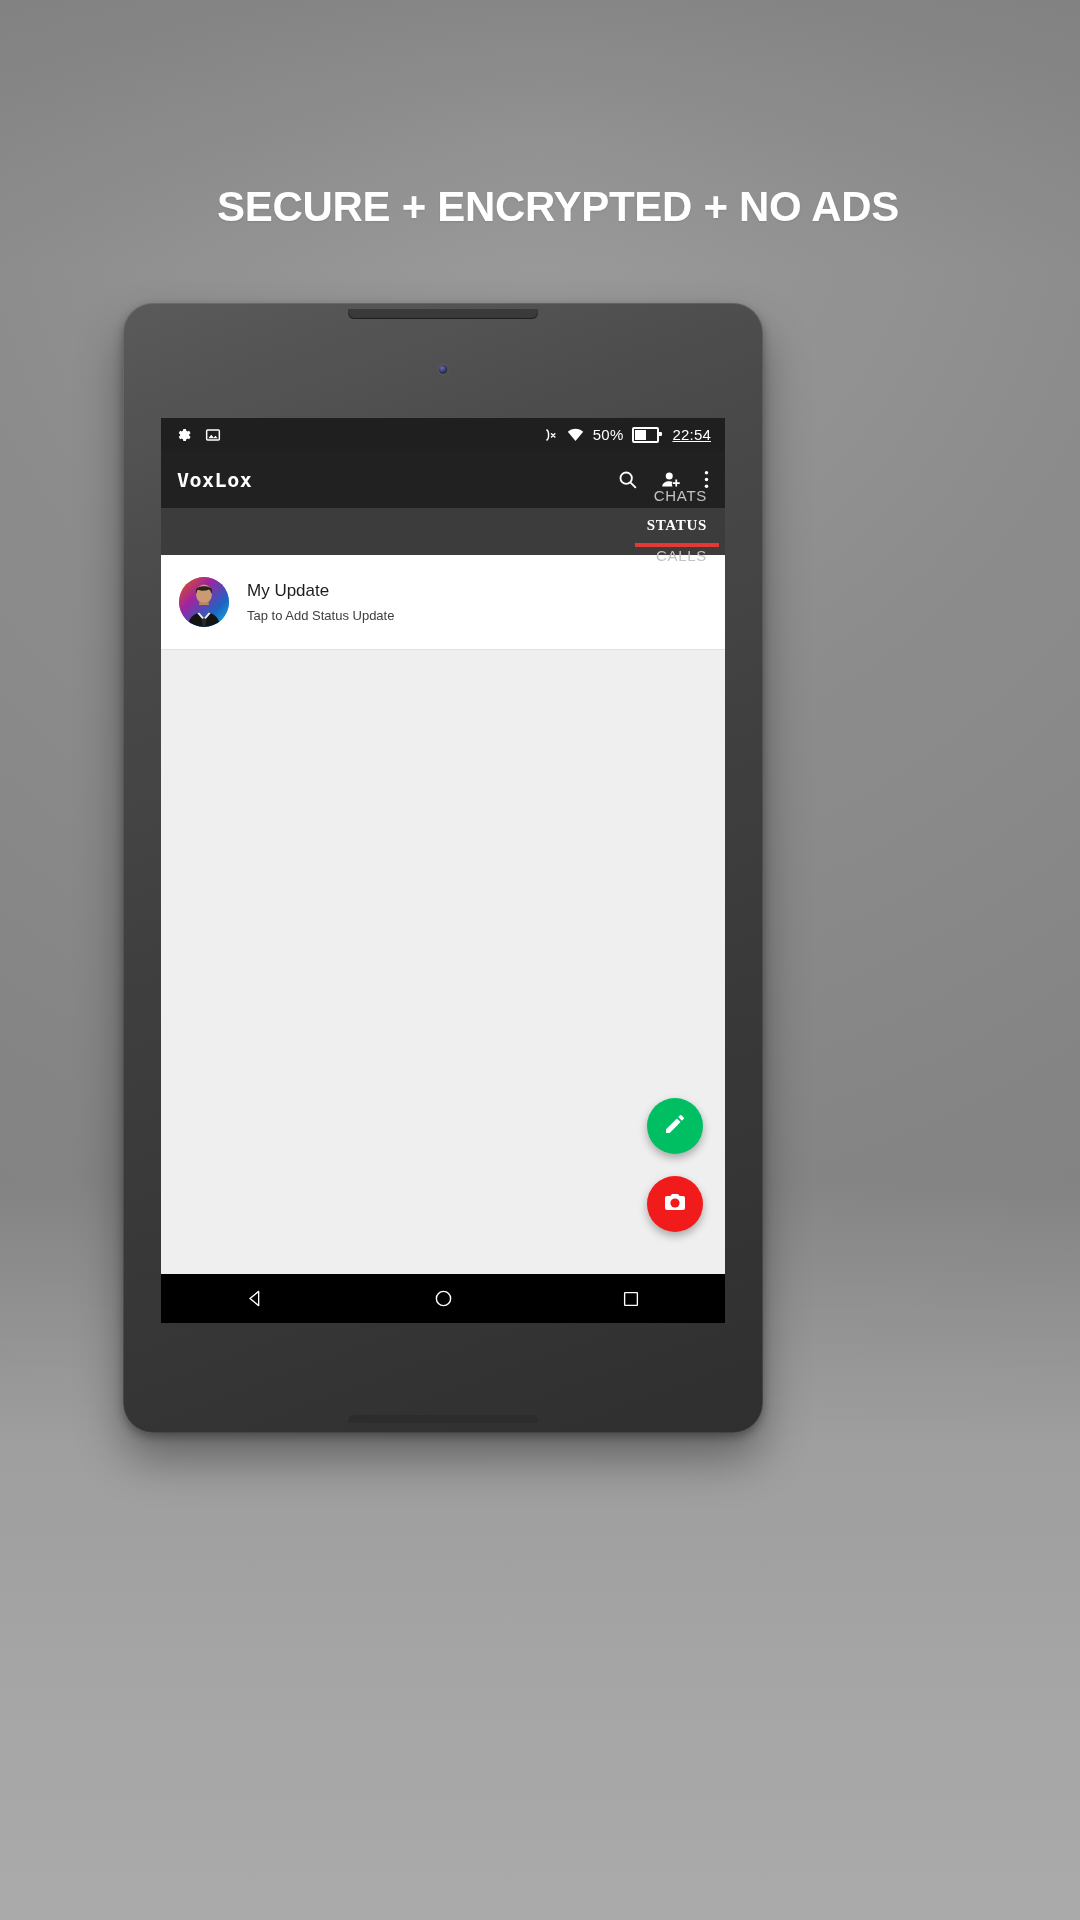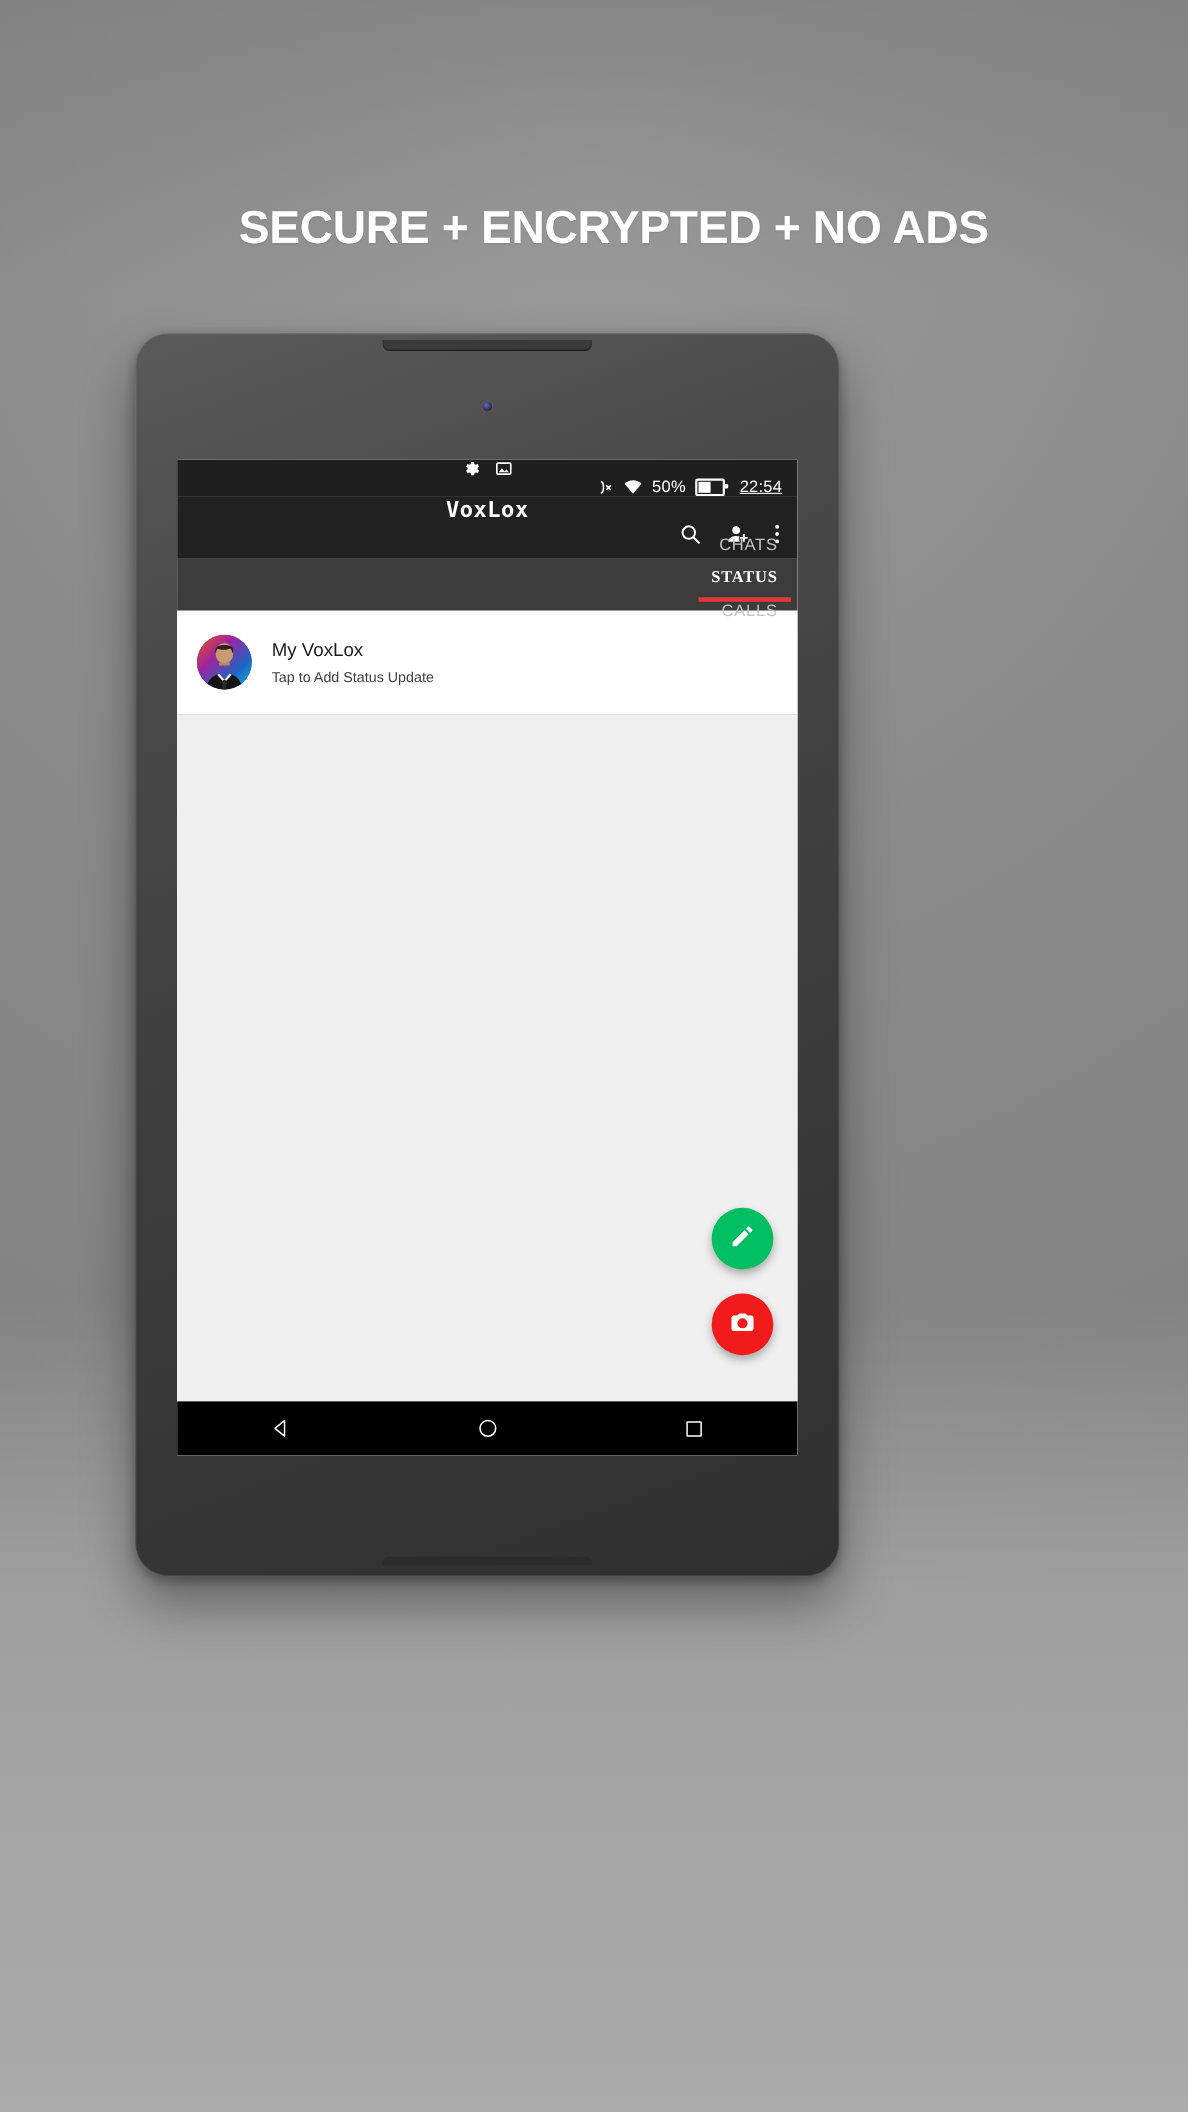--- a/index.html
+++ b/index.html
@@ -77,40 +77,39 @@
     background:#eeeeee;
     overflow:hidden;
   }
 
   
   #statusbar{
     height:33px;background:#1f1f1f;color:#ffffff;
     display:flex;align-items:center;
     padding:0 14px;
     font-size:15px;
-    flex-direction:column;
   }
   #sb-left{display:flex;align-items:center;gap:14px;}
   #sb-right{margin-left:auto;display:flex;align-items:center;gap:9px;}
   .sb-ico{display:inline-flex;align-items:center;}
   #sb-batt-pct{font-size:15px;letter-spacing:0.2px;}
   #sb-clock{font-size:15px;letter-spacing:0.2px;margin-left:4px;text-decoration:underline;}
   .batt-shell{
     width:23px;height:12px;border:2px solid #fff;border-radius:2px;
     position:relative;display:inline-block;
   }
   .batt-shell:after{
     content:"";position:absolute;right:-5px;top:3px;width:3px;height:4px;background:#fff;border-radius:0 1px 1px 0;
   }
   .batt-fill{position:absolute;left:1px;top:1px;bottom:1px;width:45%;background:#fff;}
 
   
   #appbar{
     height:57px;background:#212121;color:#fff;
-    display:flex;align-items:center;padding:0 16px;flex-direction:column;
+    display:flex;align-items:center;padding:0 16px;
   }
   #app-title{
     font-family:"DejaVu Sans Mono","Liberation Mono",monospace;
     font-size:20px;font-weight:bold;letter-spacing:0.5px;
   }
   #appbar-actions{margin-left:auto;display:flex;align-items:center;gap:22px;}
 
   
   #tabs{
     height:47px;background:#3c3c3c;
@@ -273,21 +272,21 @@
               <ellipse cx="25" cy="17" rx="8" ry="9.5" fill="#c99a74"></ellipse>
               <path d="M17 13c1-5 15-5 16 0 .5 2.5-1 4-1 4s.3-3.5-2-4.5c-3 1.5-8 1.5-11 .3-1.2 1-1.6 2.6-1.6 4.2 0 0-1.1-1.6-.4-4z" fill="#2e211a"></path>
               <path d="M20.5 24.5c1.6 1.4 7.4 1.4 9 0 .3 1.4.4 2.4.4 3.4h-9.8c0-1 .1-2 .4-3.4z" fill="#b6895f"></path>
               <path d="M25 50c-9 0-14-.4-16-1.2.6-7.5 5.2-11.6 11.4-13.3L25 41l4.6-5.5C35.8 37.2 40.4 41.3 41 48.8 39 49.6 34 50 25 50z" fill="#141414"></path>
               <path d="M20.4 35.5L25 41l4.6-5.5 2.1.8L25 44l-6.7-7.7z" fill="#ececec"></path>
               <path d="M25 41l2.6 1.2-1.5 7.6h-2.2l-1.5-7.6z" fill="#2a2a2a"></path>
             </g>
           </svg>
         </div>
         <div id="status-texts">
-          <div id="status-title">My VoxLox</div>
+          <div id="status-title">My Update</div>
           <div id="status-sub">Tap to Add Status Update</div>
         </div>
       </div>
 
       <div id="status-body">
         <div id="fab-edit">
           <span>
             <svg width="24" height="24" viewBox="0 0 24 24" fill="#ffffff">
               <path d="M3 17.3V21h3.7L17.6 10.1l-3.7-3.7L3 17.3zM20.7 7a1 1 0 000-1.4l-2.3-2.3a1 1 0 00-1.4 0l-1.8 1.8 3.7 3.7L20.7 7z"></path>
             </svg>

